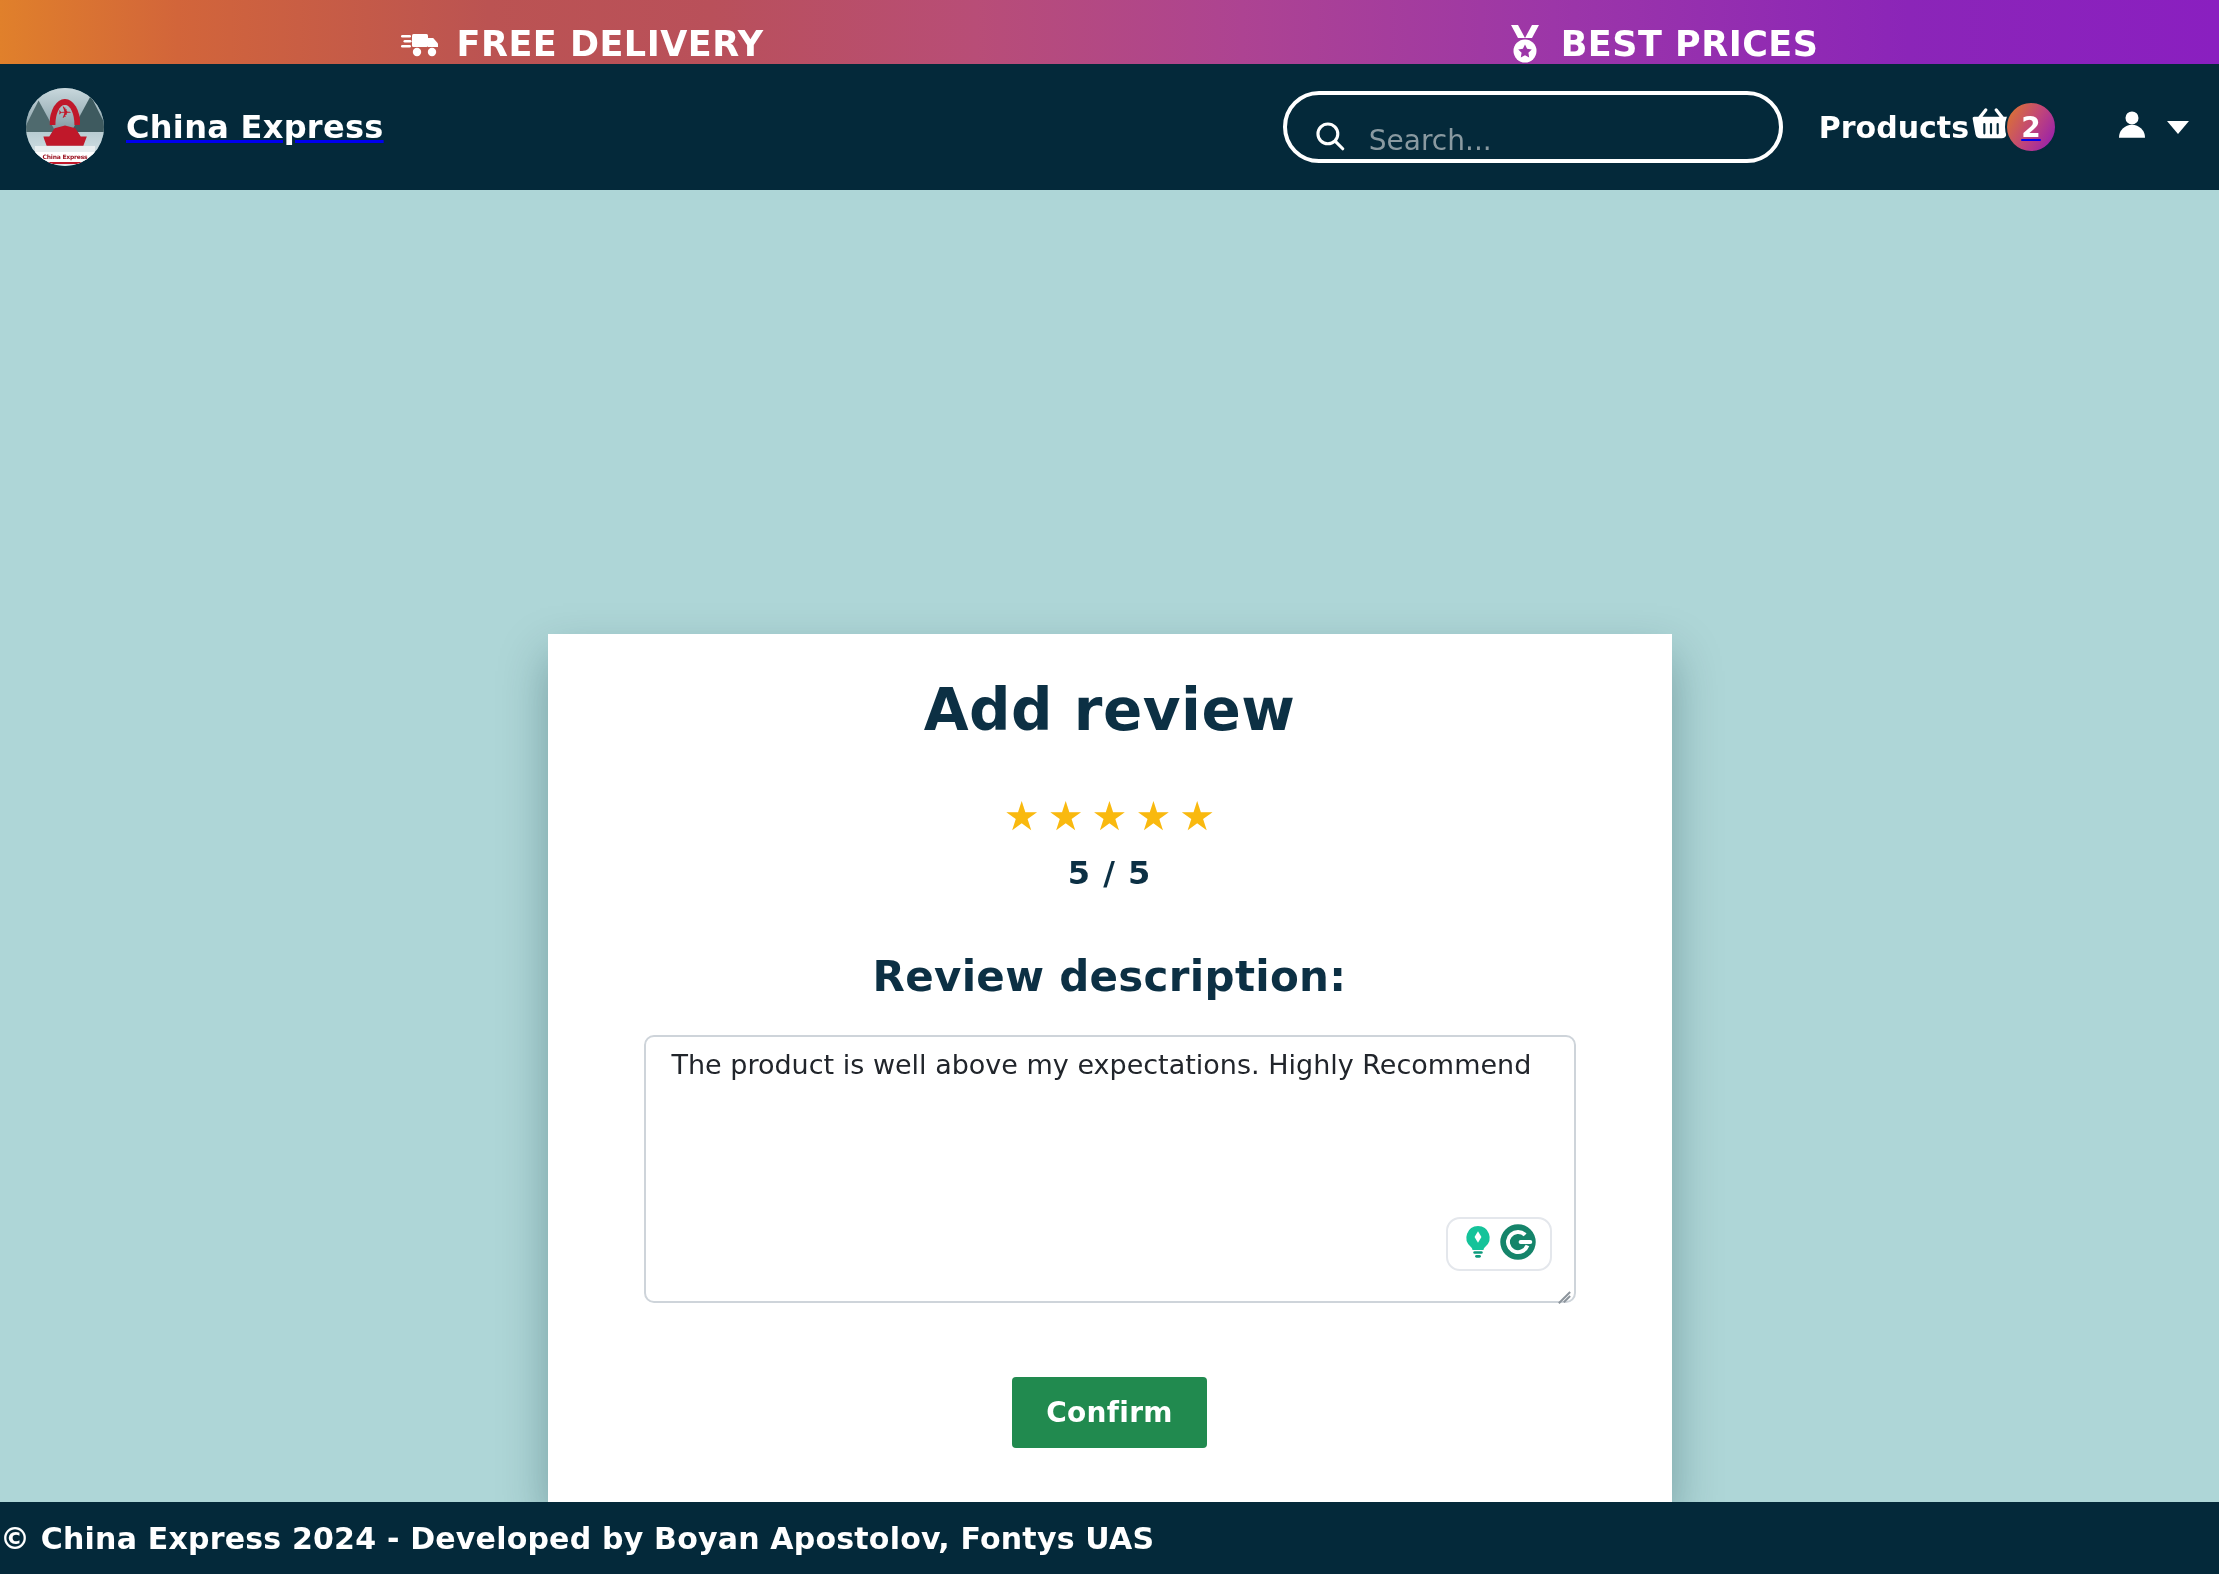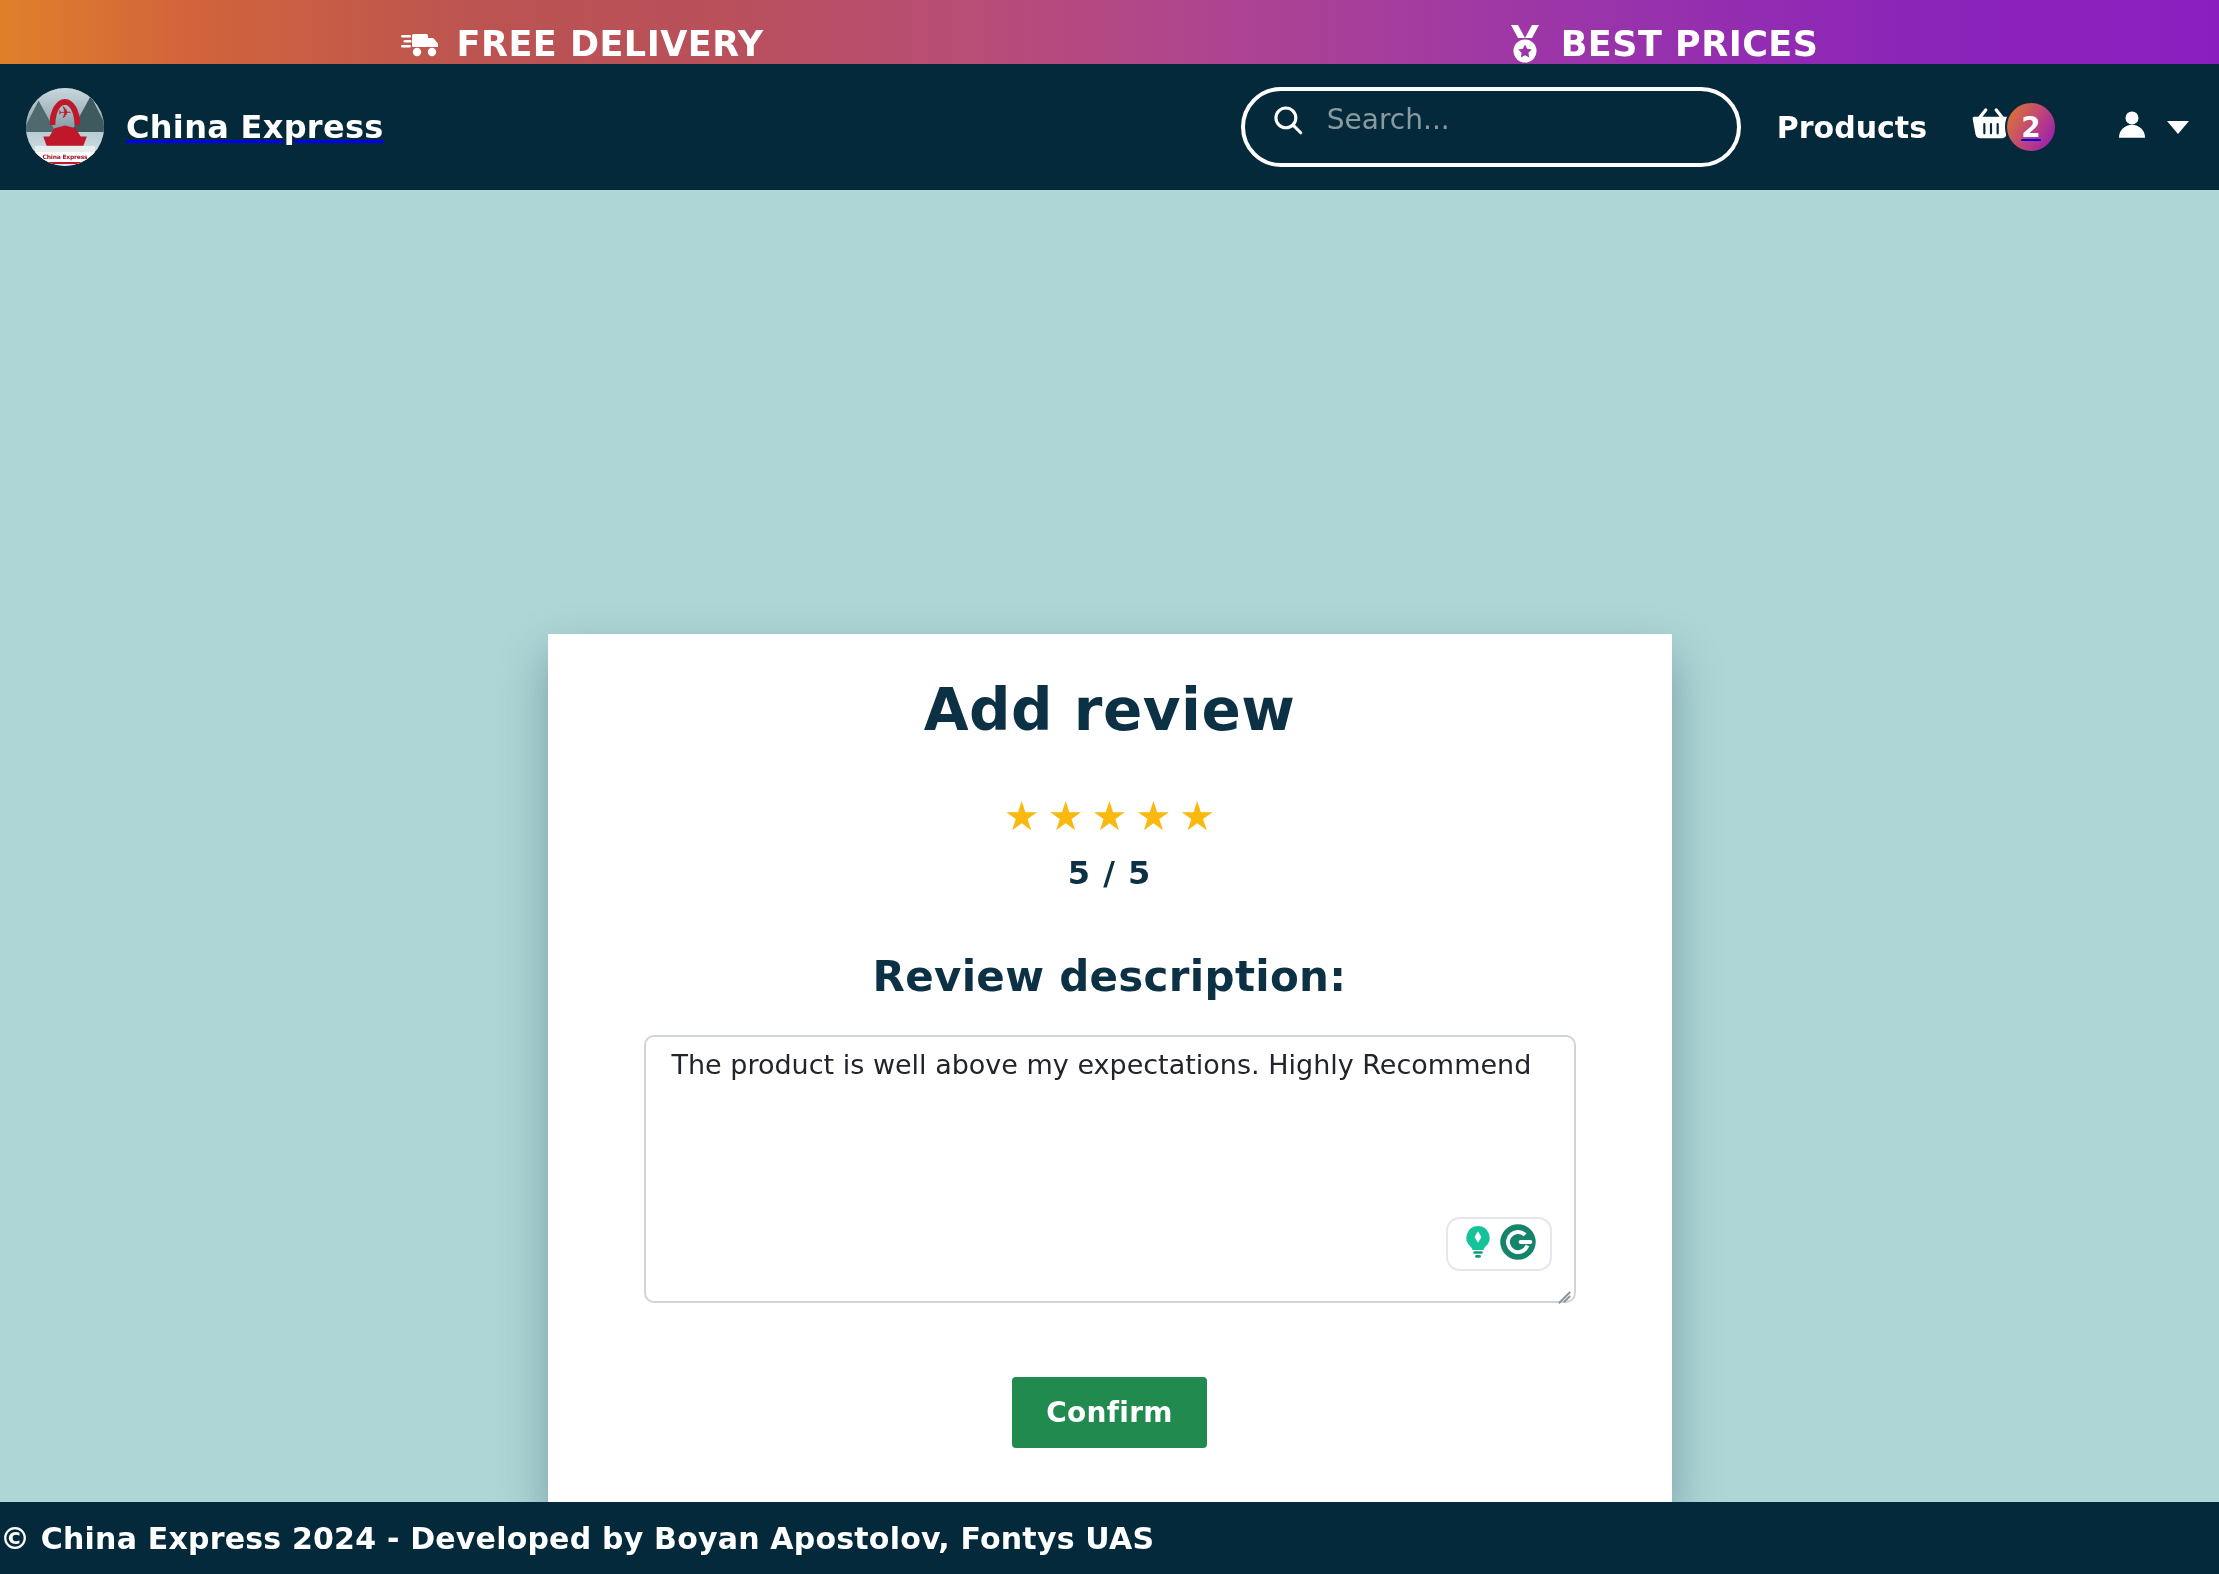--- a/index.html
+++ b/index.html
@@ -149,48 +149,47 @@
 
   .nav-right {
     margin-left: auto;
     display: flex;
     align-items: center;
     gap: 0;
   }
 
   .search-wrap {
     width: 500px;
-    height: 80px;
+    height: 72px;
     border: 4px solid #ffffff;
     border-radius: 40px;
     display: flex;
-    align-items: flex-start;
+    align-items: flex-end;
     gap: 22px;
-    padding: 12px 26px;
+    padding: 2px 26px;
     margin-right: 36px;
   }
   .search-wrap svg { flex: 0 0 auto; }
   .search-input {
     flex: 1 1 auto;
     background: transparent;
     border: none;
     outline: none;
     color: #ffffff;
     font-family: "DejaVu Sans", "Liberation Sans", sans-serif;
     font-size: 28px;
   }
   .search-input::placeholder { color: #8a9aa1; }
 
   .nav-link {
     color: #ffffff;
     font-size: 30px;
     font-weight: 700;
     text-decoration: none;
     white-space: nowrap;
-    margin-right: 42px;
   }
 
   .cart {
     display: flex;
     align-items: center;
     gap: 0;
     margin-right: 58px;
     position: relative;
   }
   .cart-badge {

